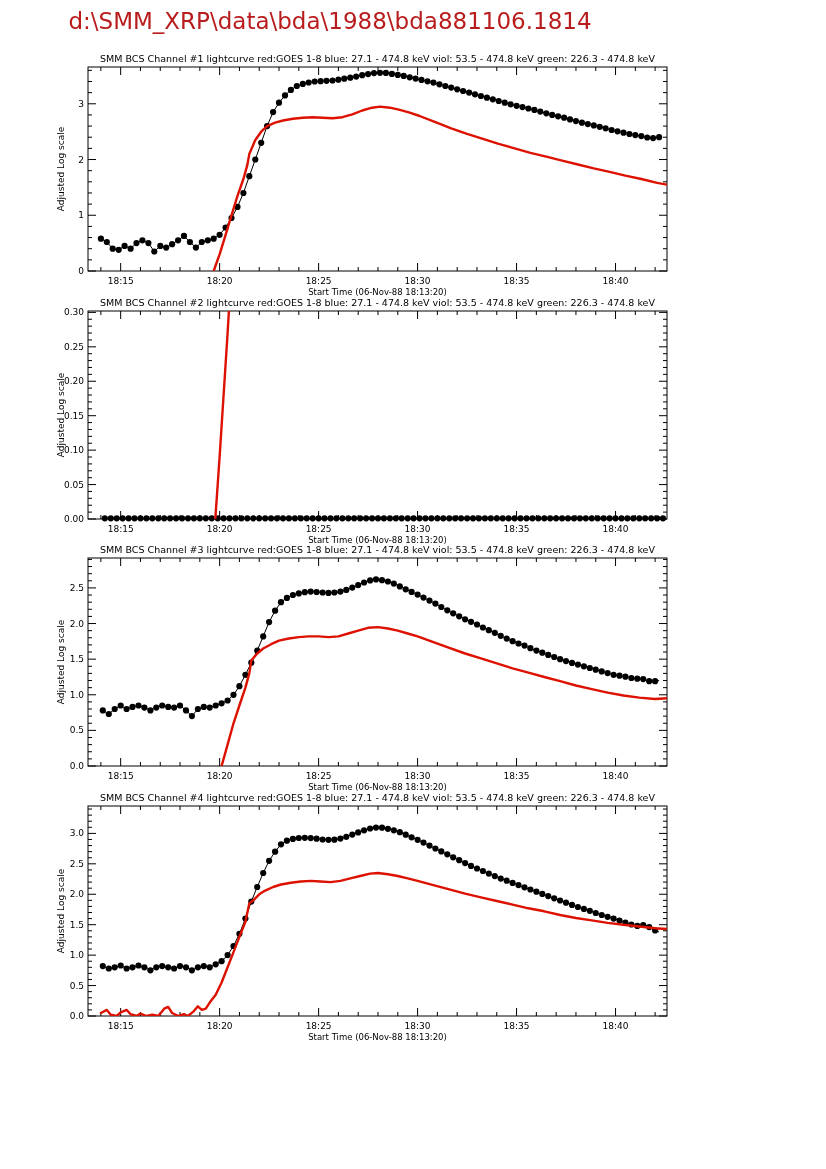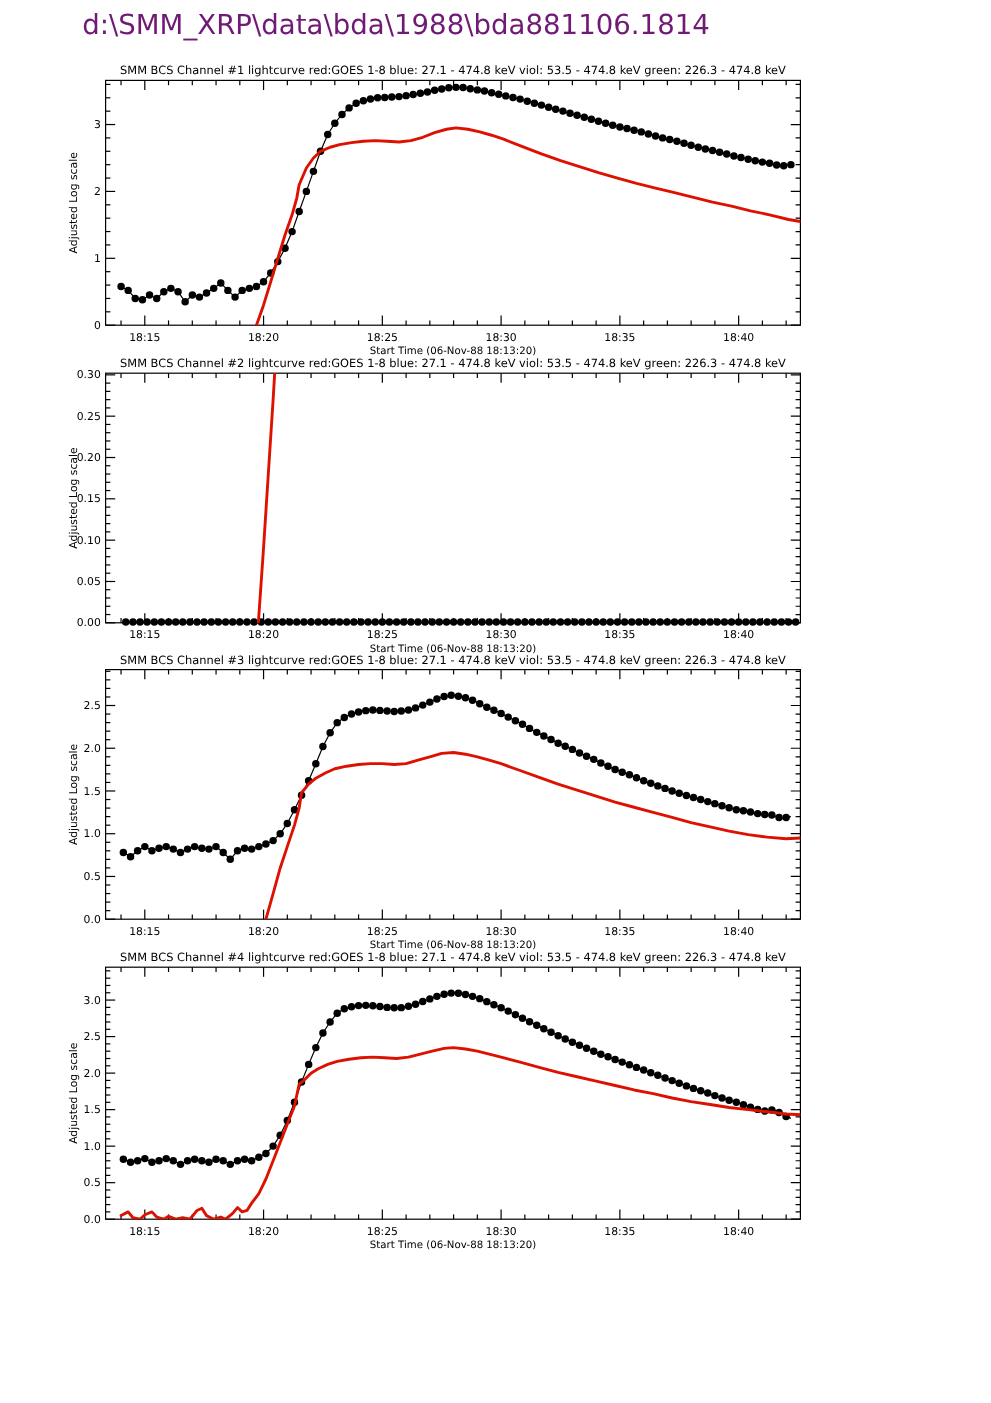--- a/index.html
+++ b/index.html
@@ -5,21 +5,21 @@
   * { margin:0; padding:0; box-sizing:border-box; }
   html,body { background:#ffffff; }
   body {
     width:826px; height:1169px;
     position:relative; overflow:hidden;
     font-family:"DejaVu Sans", sans-serif;
   }
   .main-title {
     position:absolute; top:8px; left:0; width:660px;
     text-align:center;
-    font-size:23px; color:#701a75; letter-spacing:0px;
+    font-size:23px; color:#b91c1c; letter-spacing:0px;
     white-space:nowrap;
   }
   #plot-svg { position:absolute; top:0; left:0; }
   .chart-title   { font-family:"DejaVu Sans",sans-serif; font-size:9.5px; fill:#000; }
   .tick-label    { font-family:"DejaVu Sans",sans-serif; font-size:9px;  fill:#000; }
   .axis-label    { font-family:"DejaVu Sans",sans-serif; font-size:9px;  fill:#000; }
   .xaxis-title   { font-family:"DejaVu Sans",sans-serif; font-size:8.5px; fill:#000; }
 </style>
 </head>
 <body>

